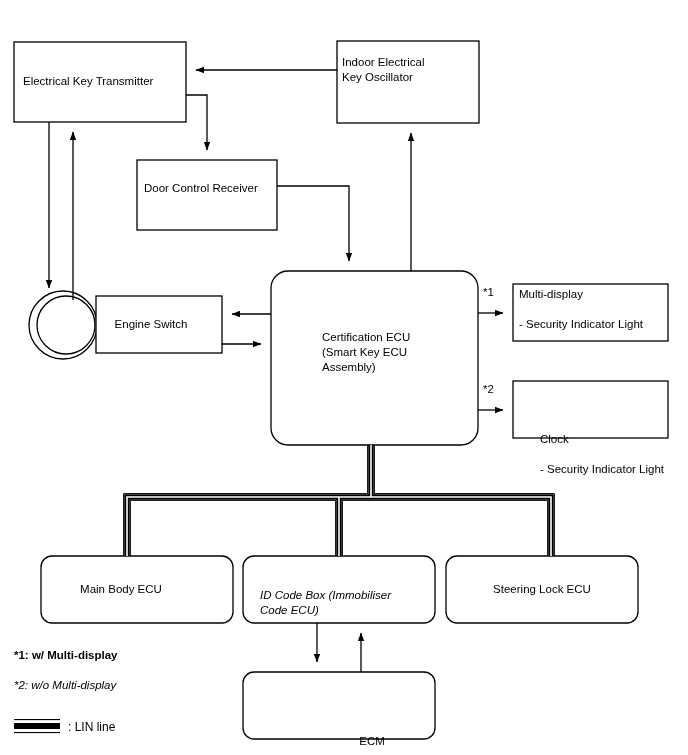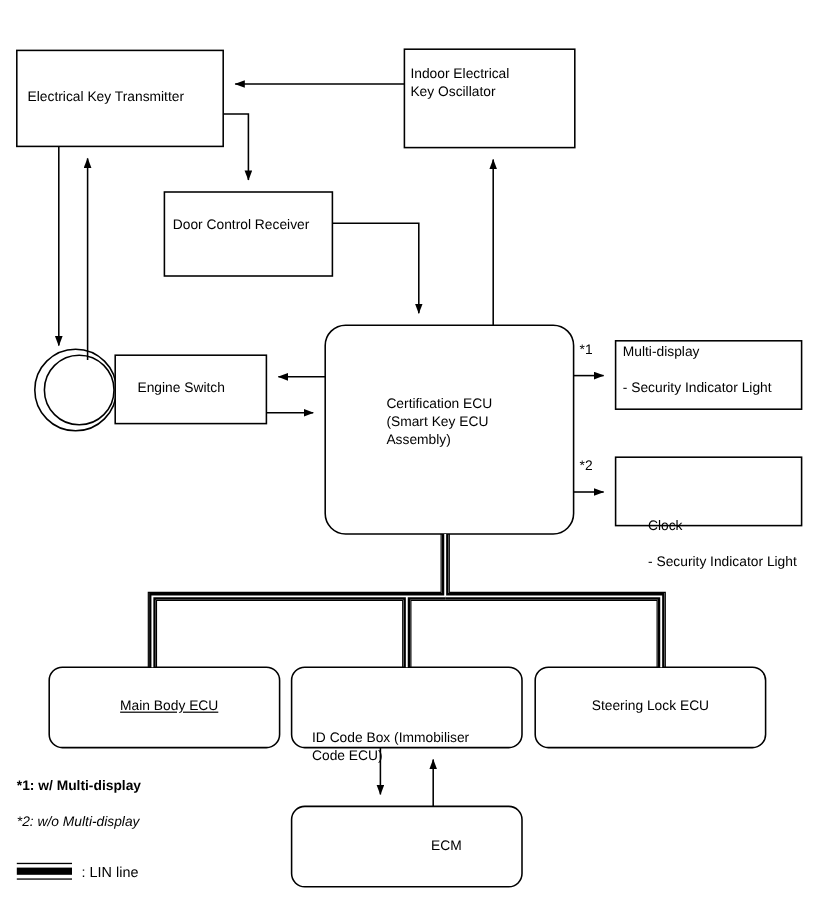--- a/index.html
+++ b/index.html
@@ -153,28 +153,28 @@
 Assembly)</div>
 
   <div class="box-label label-left" style="left:519px; top:287px; width:146px;">Multi-display
 
 - Security Indicator Light</div>
 
   <div class="box-label label-left" style="left:540px; top:384px; width:146px;margin-top:48px;">Clock
 
 - Security Indicator Light</div>
 
-  <div class="box-label label-center" style="left:54px; top:582px; width:174px;text-decoration:underline;">Main Body ECU</div>
+  <div class="box-label label-center" style="left:34px; top:582px; width:174px;">Main Body ECU</div>
 
-  <div class="box-label label-left" style="left:260px; top:608px; width:175px;">ID Code Box (Immobiliser
+  <div class="box-label label-left" style="left:260px; top:588px; width:175px;font-style:italic;">ID Code Box (Immobiliser
 Code ECU)</div>
 
   <div class="box-label label-center" style="left:446px; top:582px; width:192px;">Steering Lock ECU</div>
 
-  <div class="box-label label-center" style="left:243px; top:698px; width:216px;padding-left:21px;">ECM</div>
+  <div class="box-label label-center" style="left:243px; top:734px; width:216px;padding-left:21px;">ECM</div>
 
   <div class="star-label" style="left:483px; top:286px;">*1</div>
 
   <div class="star-label" style="left:483px; top:383px;">*2</div>
 
   <div class="foot-note" style="left:14px; top:649px;font-weight:bold;">*1: w/ Multi-display</div>
 
   <div class="foot-note" style="left:14px; top:679px;font-style:italic;">*2: w/o Multi-display</div>
 
   <div class="legend-text" style="left:68px; top:720px;">: LIN line</div>

